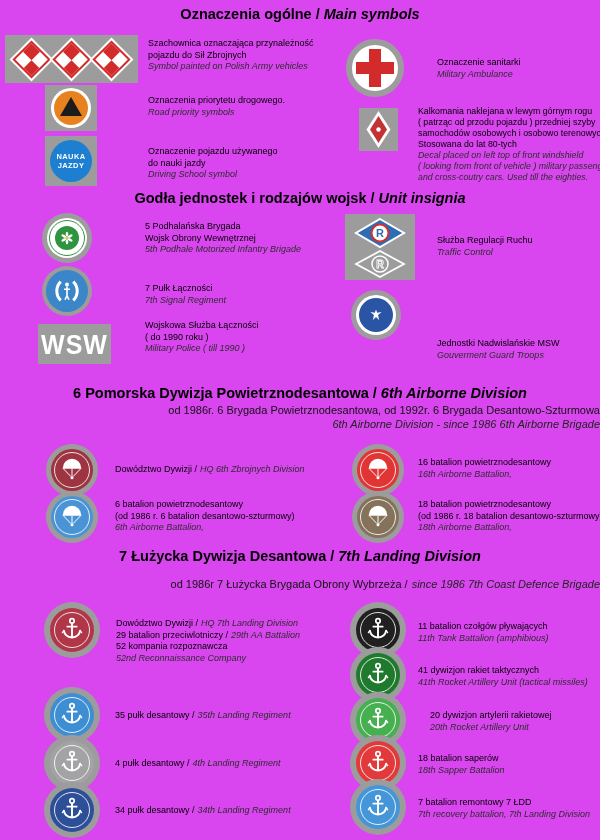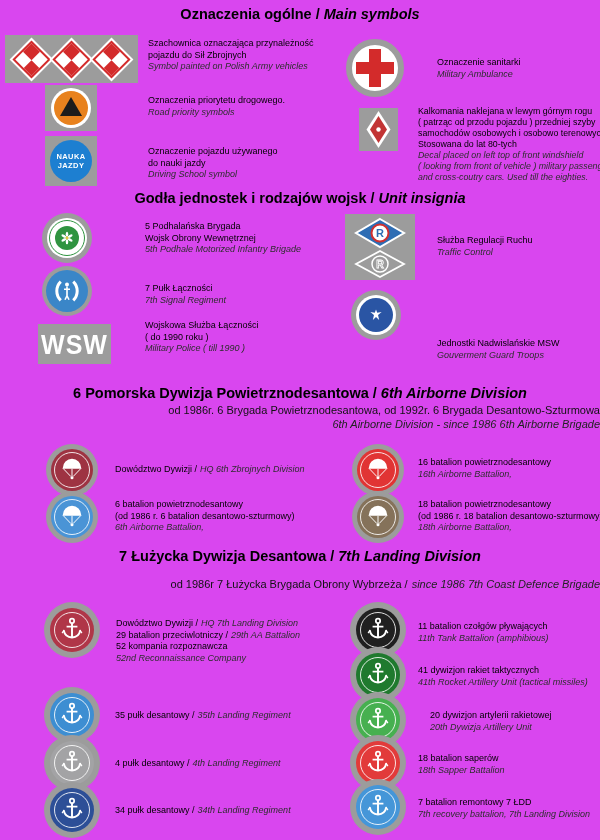--- a/index.html
+++ b/index.html
@@ -396,21 +396,21 @@
   <div class="gray-circle" style="left:350px;top:692px;width:56px;height:56px">
     <div class="disc" style="inset: 6px; background-color: rgb(70, 176, 80);">
       <div class="ring" style="inset:4px"></div>
       <svg style="position:absolute;left:9px;top:8px" width="26" height="26">
           <use href="#sym-anchor"></use>
         </svg>
     </div>
   </div>
   <div class="txt" style="left:430px;top:710px">
     <div>20 dywizjon artylerii rakietowej</div>
-    <div class="en">20th Dywizja Artillery Unit</div>
+    <div class="en">20th Rocket Artillery Unit</div>
   </div>
 
   <div class="gray-circle" style="left:350px;top:735px;width:56px;height:56px">
     <div class="disc" style="inset: 6px; background-color: rgb(226, 58, 58);">
       <div class="ring" style="inset:4px"></div>
       <svg style="position:absolute;left:9px;top:8px" width="26" height="26">
           <use href="#sym-anchor"></use>
         </svg>
     </div>
   </div>

